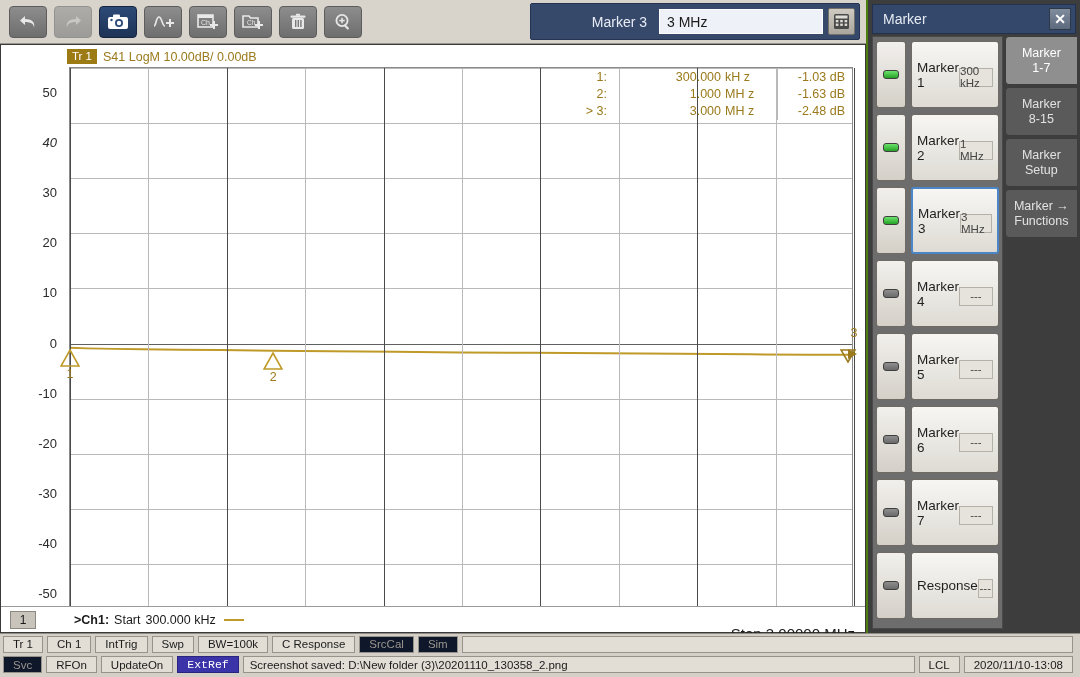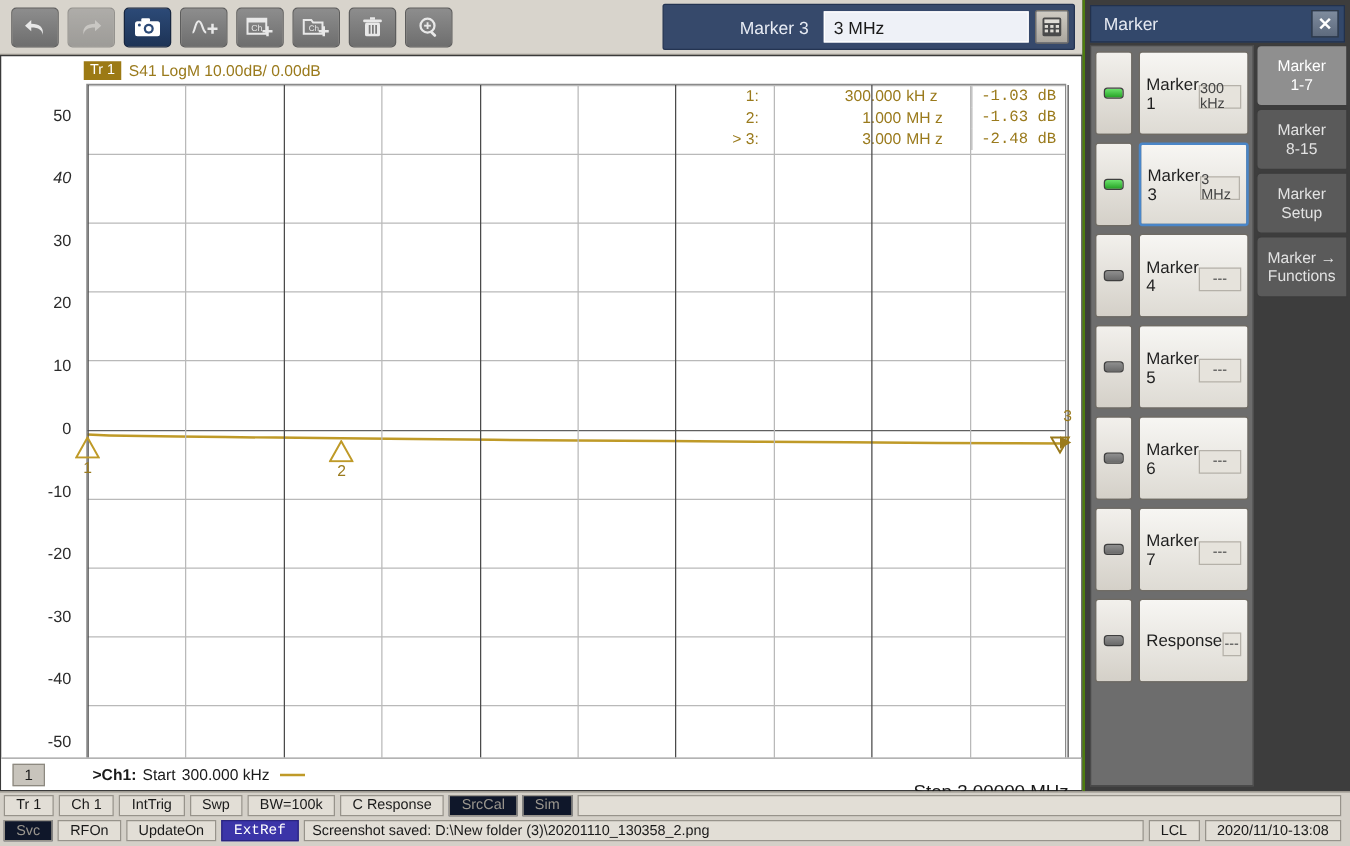--- a/index.html
+++ b/index.html
@@ -122,21 +122,21 @@
     right: 1px; top: 1px;
     font-size: 12.5px;
     color: #9a7a1c;
     line-height: 17px;
   }
   .readout-row { display: flex; }
   .ro-idx { width: 34px; text-align: right; padding-right: 6px; }
   .ro-freq { width: 112px; text-align: right; padding-right: 4px; }
   .ro-unit { width: 52px; text-align: left; }
   .ro-val { width: 74px; text-align: right; padding-right: 6px;
-            border-left: 1px solid #b9b9b9; font-family: Liberation Mono, monospace; }
+            border-left: 1px solid #b9b9b9; }
 
   
   .trace-svg {
     position: absolute; left: 0; top: 0;
     width: 100%; height: 100%;
     overflow: visible;
   }
 
   
   .mk {
@@ -497,20 +497,29 @@
             </div>
             <div class="mk-btn">
               <span class="mk-btn-label">Marker 1</span>
               <span class="mk-btn-val">300 kHz</span>
             </div>
           </div>
           <div class="mk-row">
             <div class="mk-led-box">
               <div class="led on"></div>
             </div>
+            <div class="mk-btn">
+              <span class="mk-btn-label">Marker 2</span>
+              <span class="mk-btn-val">1 MHz</span>
+            </div>
+          </div>
+          <div class="mk-row">
+            <div class="mk-led-box">
+              <div class="led on"></div>
+            </div>
             <div class="mk-btn selected">
               <span class="mk-btn-label">Marker 3</span>
               <span class="mk-btn-val">3 MHz</span>
             </div>
           </div>
           <div class="mk-row">
             <div class="mk-led-box">
               <div class="led off"></div>
             </div>
             <div class="mk-btn">

